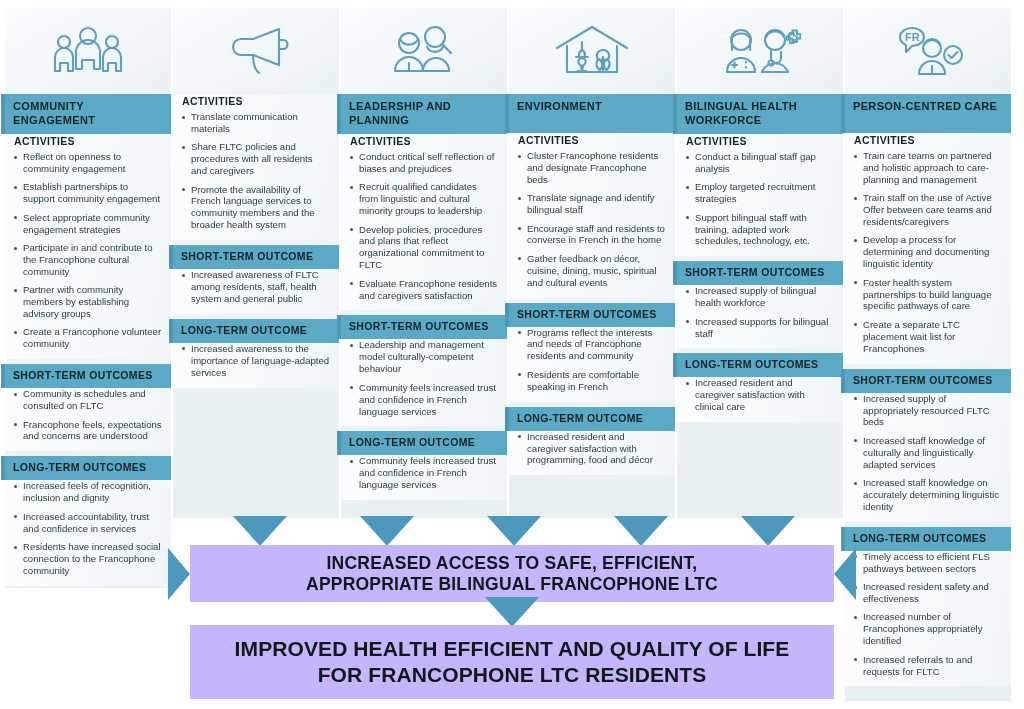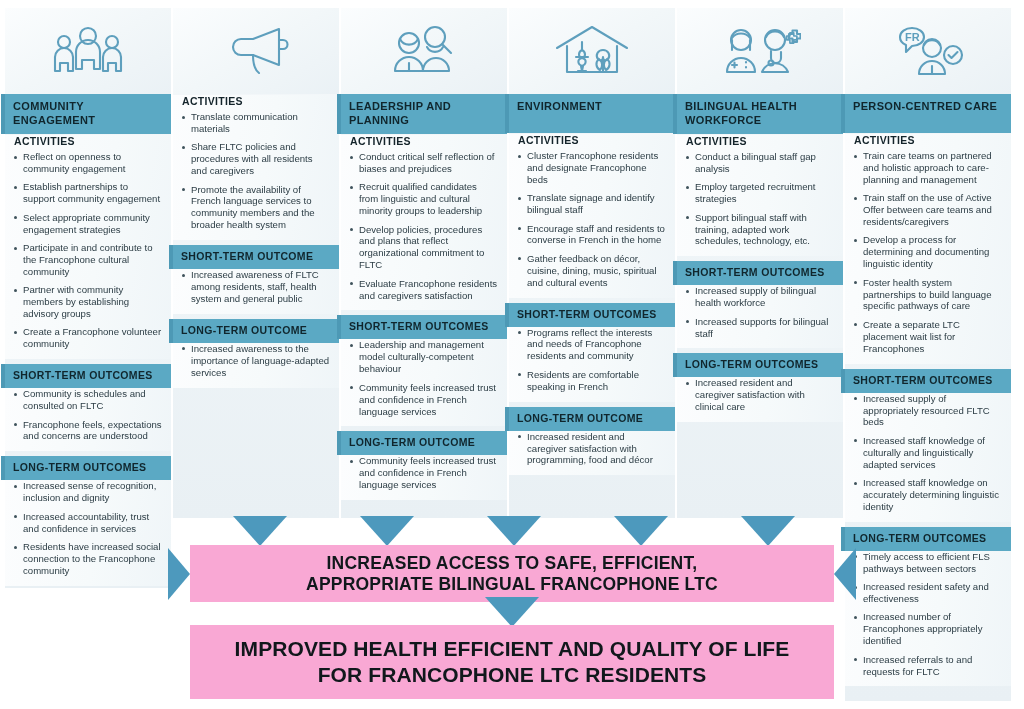--- a/index.html
+++ b/index.html
@@ -101,21 +101,21 @@
     position:absolute;
     width:0;height:0;
     border-top:26px solid transparent;
     border-bottom:26px solid transparent;
     border-right:22px solid #4d99bd;
   }
 
   
   .banner{
     position:absolute;
-    background:#f9a8d4;
+    background:#c4b5fd;
     display:flex;align-items:center;justify-content:center;
     text-align:center;
     color:#11181c;
   }
   #banner-access{
     left:190px;top:545px;width:644px;height:57px;
     font-size:17.5px;font-weight:600;line-height:21px;letter-spacing:.2px;
   }
   #banner-improved{
     left:190px;top:625px;width:644px;height:74px;
@@ -157,21 +157,21 @@
         <div class="panel">
           <ul class="items">
             <li>Community is schedules and consulted on FLTC</li>
             <li>Francophone feels, expectations and concerns are understood</li>
           </ul>
         </div>
         <div class="gap"></div>
         <div class="band">LONG-TERM OUTCOMES</div>
         <div class="panel">
           <ul class="items">
-            <li>Increased sense of recognition, inclusion and dignity</li>
+            <li>Increased feels of recognition, inclusion and dignity</li>
             <li>Increased accountability, trust and confidence in services</li>
             <li>Residents have increased social connection to the Francophone community</li>
           </ul>
         </div>
       </div>
       <div class="column" style="left: 173px; height: 510px;">
         <div class="icon-wrap">
     <svg width="66" height="52" viewBox="0 0 66 52" fill="none" stroke="#5e9fbd" stroke-width="2.1" stroke-linecap="round" stroke-linejoin="round">
       <path d="M18 14 H30 L56 4 V40 L30 30 H18 a7 7 0 0 1 0 -16 z"></path>
       <path d="M56 15 h4 a4 4 0 0 1 0 9 h-4"></path>

